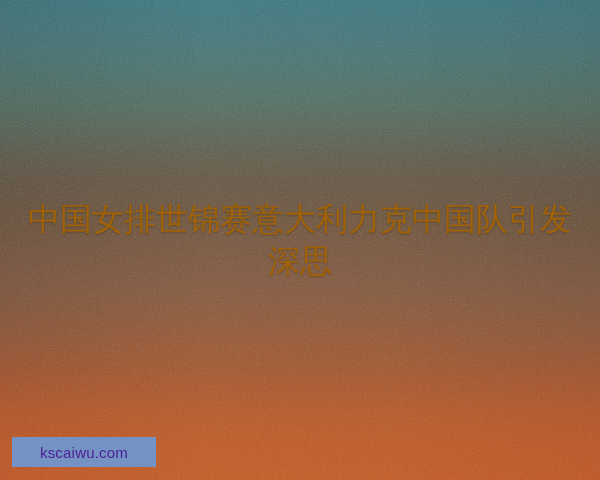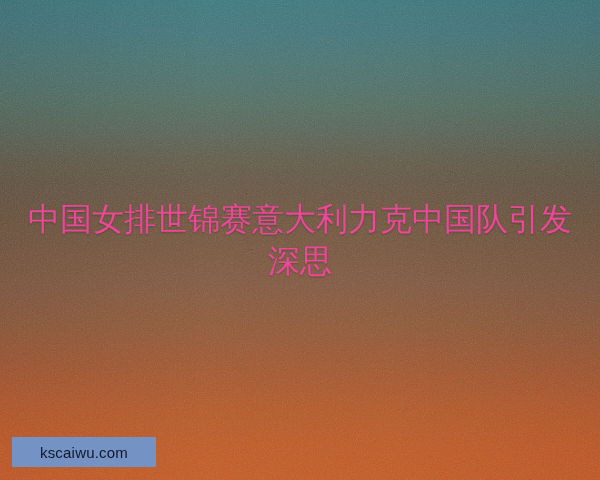--- a/index.html
+++ b/index.html
@@ -69,21 +69,21 @@
     left: 0;
     right: 0;
     top: 198px;
     text-align: center;
     padding: 0 22px;
     box-sizing: border-box;
   }
 
   #title-text {
     display: block;
-    color: #ec4899;
+    color: #a16207;
     font-family: "DejaVu Sans", "Liberation Sans", sans-serif;
     font-size: 32px;
     font-weight: 400;
     line-height: 42px;
     letter-spacing: 0px;
     text-shadow: 0 1px 2px rgba(0,0,0,0.22);
     word-break: break-word;
   }
 
   #watermark {
@@ -92,21 +92,21 @@
     top: 437px;
     width: 144px;
     height: 30px;
     background: #7493c4;
     display: flex;
     align-items: center;
     justify-content: center;
   }
 
   #watermark-text {
-    color: #0f172a;
+    color: #4c1d95;
     font-family: "Liberation Sans", sans-serif;
     font-size: 15px;
     font-weight: 400;
     letter-spacing: 0.2px;
     line-height: 1;
   }
 </style>
 </head>
 <body>
 

